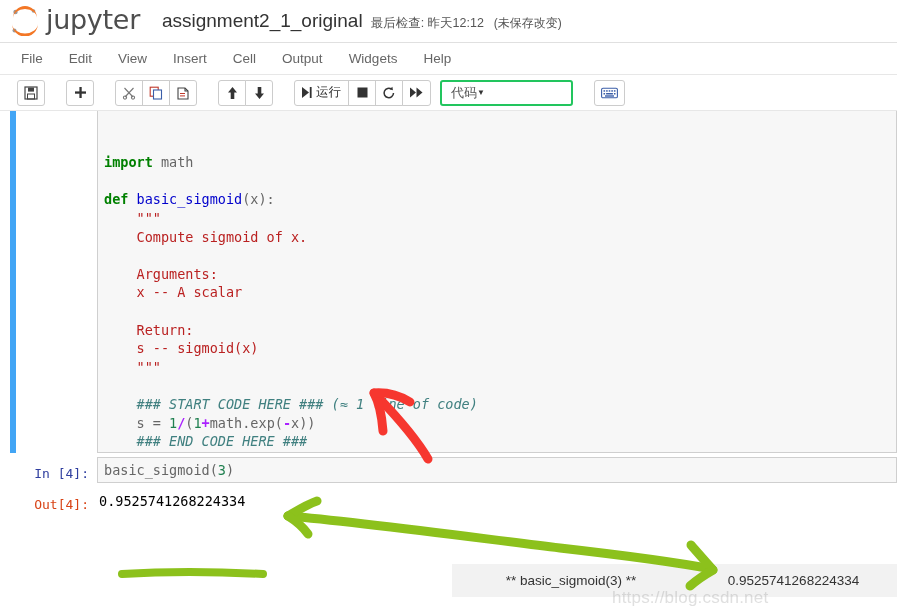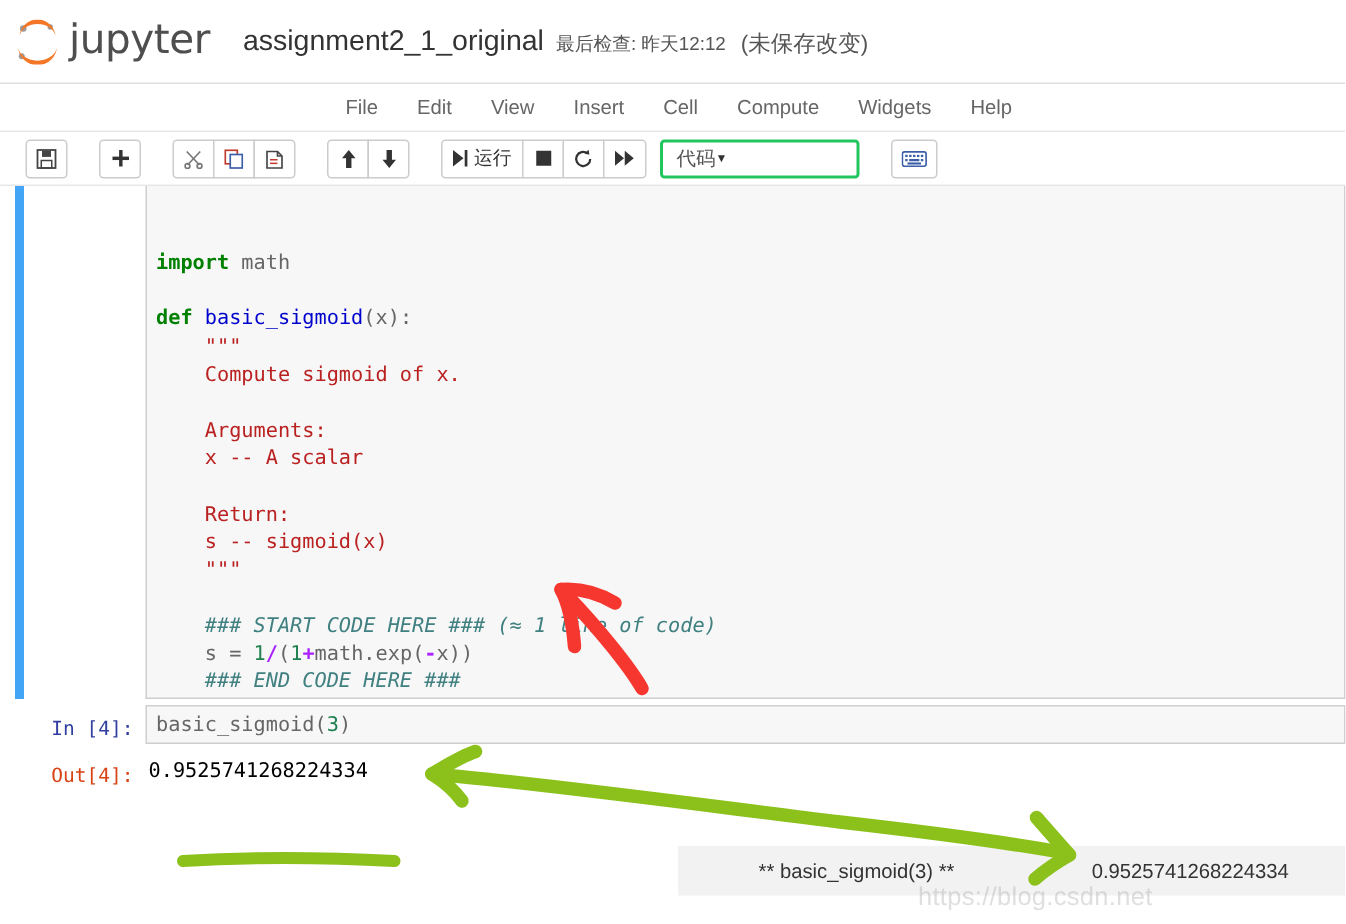--- a/index.html
+++ b/index.html
@@ -7,21 +7,21 @@
   body {
     width: 897px; height: 616px;
     background: #ffffff;
     font-family: "Liberation Sans", sans-serif;
     overflow: hidden;
     position: relative;
   }
 
   
   #header {
-    height: 56px;
+    height: 43px;
     display: flex;
     align-items: center;
     padding-left: 8px;
     background: #ffffff;
     border-bottom: 1px solid #e0e0e0;
   }
   #logo-wrap { width: 34px; height: 30px; position: relative; margin-right: 4px; flex: 0 0 auto;}
   .logo-svg { display:block; }
   .brand {
     font-size: 27px;
@@ -38,34 +38,33 @@
     color: #333333;
     margin-right: 8px;
   }
   .nb-checkpoint {
     font-size: 12.5px;
     color: #555555;
     margin-right: 10px;
     padding-top: 4px;
   }
   .nb-dirty {
-    font-size: 15px;
+    font-size: 12px;
     color: #555555;
     padding-top: 4px;
   }
 
   
   #menubar {
     height: 32px;
     background: #ffffff;
     border-bottom: 1px solid #e7e7e7;
     display: flex;
     align-items: center;
     padding-left: 8px;
-    justify-content: center;
   }
   .menu-item {
     font-size: 13.5px;
     color: #666666;
     padding: 5px 13px;
     cursor: default;
     white-space: nowrap;
   }
 
   
@@ -242,21 +241,21 @@
   <div class="nb-checkpoint">最后检查: 昨天12:12</div>
   <div class="nb-dirty">(未保存改变)</div>
 </div>
 
 <div id="menubar">
   <div class="menu-item">File</div>
   <div class="menu-item">Edit</div>
   <div class="menu-item">View</div>
   <div class="menu-item">Insert</div>
   <div class="menu-item">Cell</div>
-  <div class="menu-item">Compute</div>
+  <div class="menu-item">Output</div>
   <div class="menu-item">Widgets</div>
   <div class="menu-item">Help</div>
 </div>
 
 <div id="toolbar">
 
   <div class="tb-group">
     <div class="tb-btn">
       <svg width="14" height="14" viewBox="0 0 14 14">
         <rect x="1" y="1" width="12" height="12" fill="none" stroke="#444" stroke-width="1.2"></rect>

